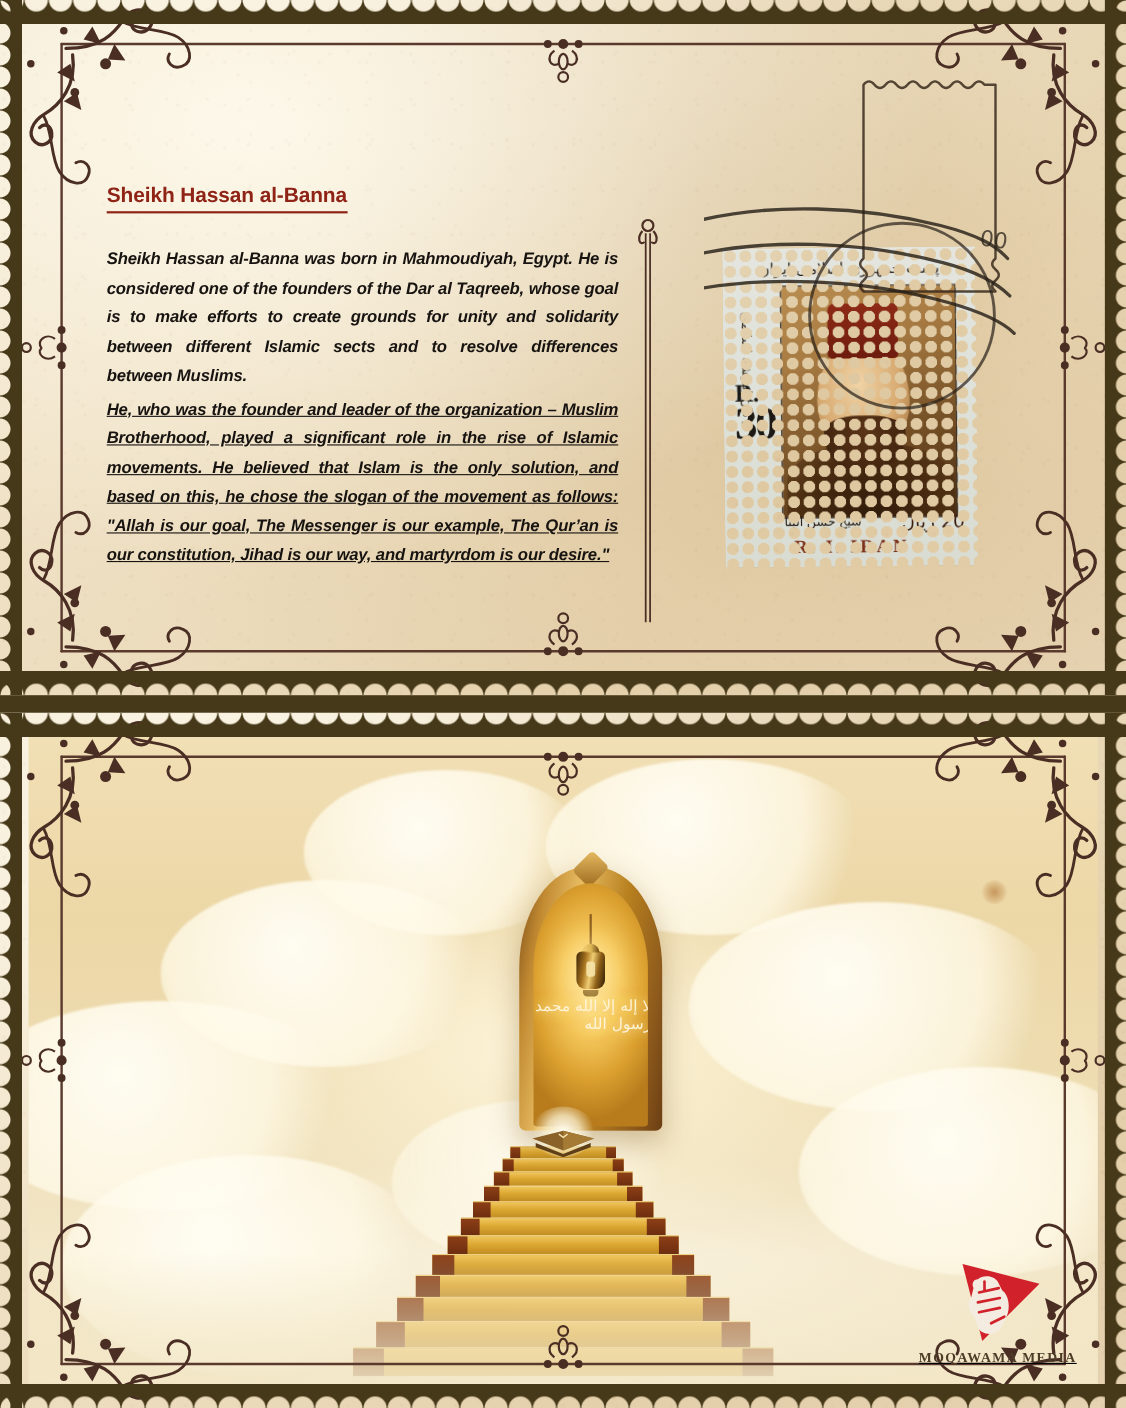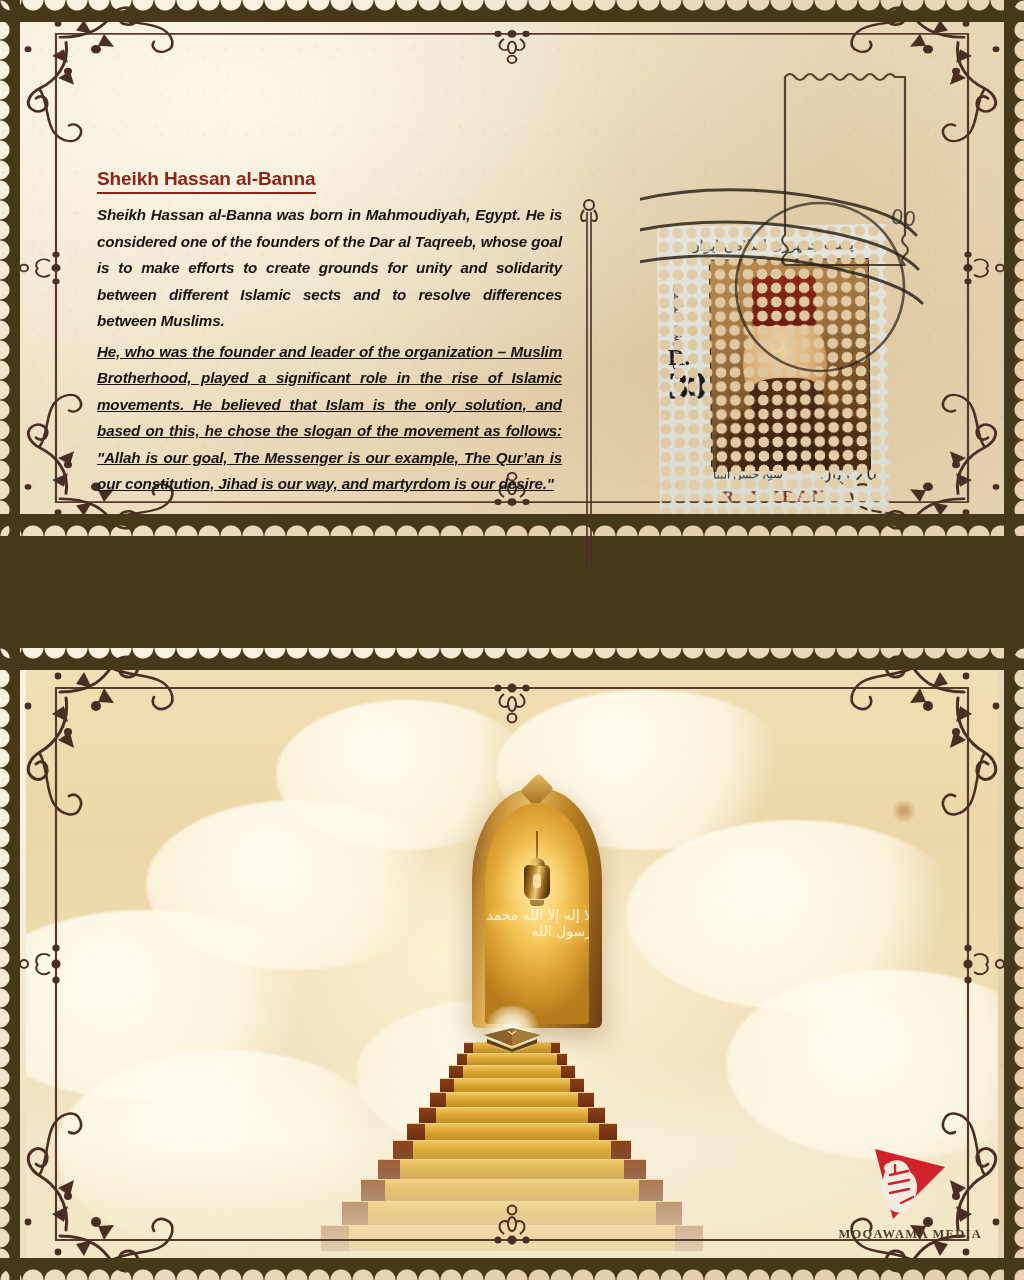--- a/index.html
+++ b/index.html
@@ -26,21 +26,21 @@
       radial-gradient(circle at 10% 20%, rgba(150,120,80,.10) 0 1px, transparent 2px),
       radial-gradient(circle at 30% 60%, rgba(150,120,80,.08) 0 1px, transparent 2px),
       radial-gradient(circle at 55% 15%, rgba(150,120,80,.09) 0 1px, transparent 2px),
       radial-gradient(circle at 75% 45%, rgba(150,120,80,.10) 0 1px, transparent 2px),
       radial-gradient(circle at 88% 80%, rgba(150,120,80,.08) 0 1px, transparent 2px),
       radial-gradient(circle at 45% 88%, rgba(150,120,80,.09) 0 1px, transparent 2px);
     background-size:37px 41px,53px 47px,61px 59px,43px 39px,67px 71px,49px 53px;
   }
 
   
-  #top-card { left:0; top:0; width:1024px; height:536px; }
+  #top-card { left:0; top:0; width:1024px; height:632px; }
   
   .scallop-bottom, .scallop-top {
     position:absolute; left:0; width:100%; height:22px; z-index:6;
     background:#463919;
     -webkit-mask-image:radial-gradient(circle at 11px 0px, transparent 10px, #000 11px);
     mask-image:radial-gradient(circle at 11px 0px, transparent 10px, #000 11px);
     -webkit-mask-size:22px 22px; mask-size:22px 22px;
     -webkit-mask-repeat:repeat-x; mask-repeat:repeat-x;
   }
   .scallop-bottom { bottom:0;
@@ -63,21 +63,21 @@
   .frame svg { width:100%; height:100%; display:block; }
 
   
   #article { position:absolute; left:97px; top:168px; width:465px; z-index:5; }
   #article-title {
     font-size:19px; font-weight:bold; color:#8e2316;
     border-bottom:2px solid #8e2316; display:inline-block;
     padding-bottom:2px; letter-spacing:-.1px;
   }
   .para {
-    margin-top:8px; font-size:15.2px; line-height:26.5px;
+    margin-top:29px; font-size:15.2px; line-height:26.5px;
     font-weight:bold; font-style:italic; color:#171310;
     text-align:justify; text-justify:inter-word; letter-spacing:-.15px;
   }
   .para.p2 { margin-top:4px;text-decoration:underline; }
 
   
   #divider { position:absolute; left:578px; top:196px; width:22px; height:370px; z-index:5; }
 
   
   #stamp-area { position:absolute; left:640px; top:55px; width:340px; height:480px; z-index:5; }
@@ -130,21 +130,21 @@
     font-family:"Liberation Serif", serif; line-height:.9;
   }
   .rial-mark .r { font-size:23px; display:block; }
   .rial-mark .n { font-size:41px; display:block; margin-top:-2px; letter-spacing:-2px; }
   .persian-left {
     position:absolute; left:14px; top:58px; font-size:12px; color:#3a2c1e;
     writing-mode:vertical-rl; direction:rtl; font-family:"DejaVu Sans", sans-serif;
   }
   .persian-bottom {
     position:absolute; bottom:34px; left:54px; font-size:11.5px; color:#2b2118;
-    direction:rtl; font-family:Liberation Serif, serif;
+    direction:rtl; font-family:Liberation Sans, sans-serif;
   }
   .persian-price {
     position:absolute; bottom:30px; right:12px; font-size:17px; color:#3a1c0c;
     direction:rtl; font-family:"DejaVu Sans", sans-serif;
   }
   .riiran {
     position:absolute; bottom:8px; left:0; right:0; text-align:center;
     font-size:17px; letter-spacing:2.5px; font-weight:bold; color:#7d3118;
     font-family:"Liberation Serif", serif;
   }
@@ -238,21 +238,21 @@
   .fade-bottom {
     position:absolute; left:0; right:0; bottom:0; height:120px; z-index:5;
     background:linear-gradient(180deg, rgba(242,230,198,0) 0%, rgba(242,230,198,.55) 55%, rgba(242,230,198,.92) 100%);
     pointer-events:none;
   }
   .stain {
     position:absolute; border-radius:50%;
     background:radial-gradient(circle, rgba(168,100,30,.55) 0%, rgba(168,100,30,.25) 45%, rgba(168,100,30,0) 75%);
   }
   
-  #logo { position:absolute; right:42px; bottom:38px; width:150px; z-index:8; text-align:right; }
+  #logo { position:absolute; right:42px; bottom:38px; width:150px; z-index:8; text-align:center;text-decoration:underline; }
   #logo .mark { width:96px; height:78px; margin:0 auto; position:relative; }
   #logo-text {
     margin-top:4px; font-size:12.5px; letter-spacing:1.3px; color:#4d3d28; font-weight:bold;
     font-family:"Liberation Serif", serif;
   }
 </style>
 </head>
 <body>
 
 <div class="paper" id="top-card">

